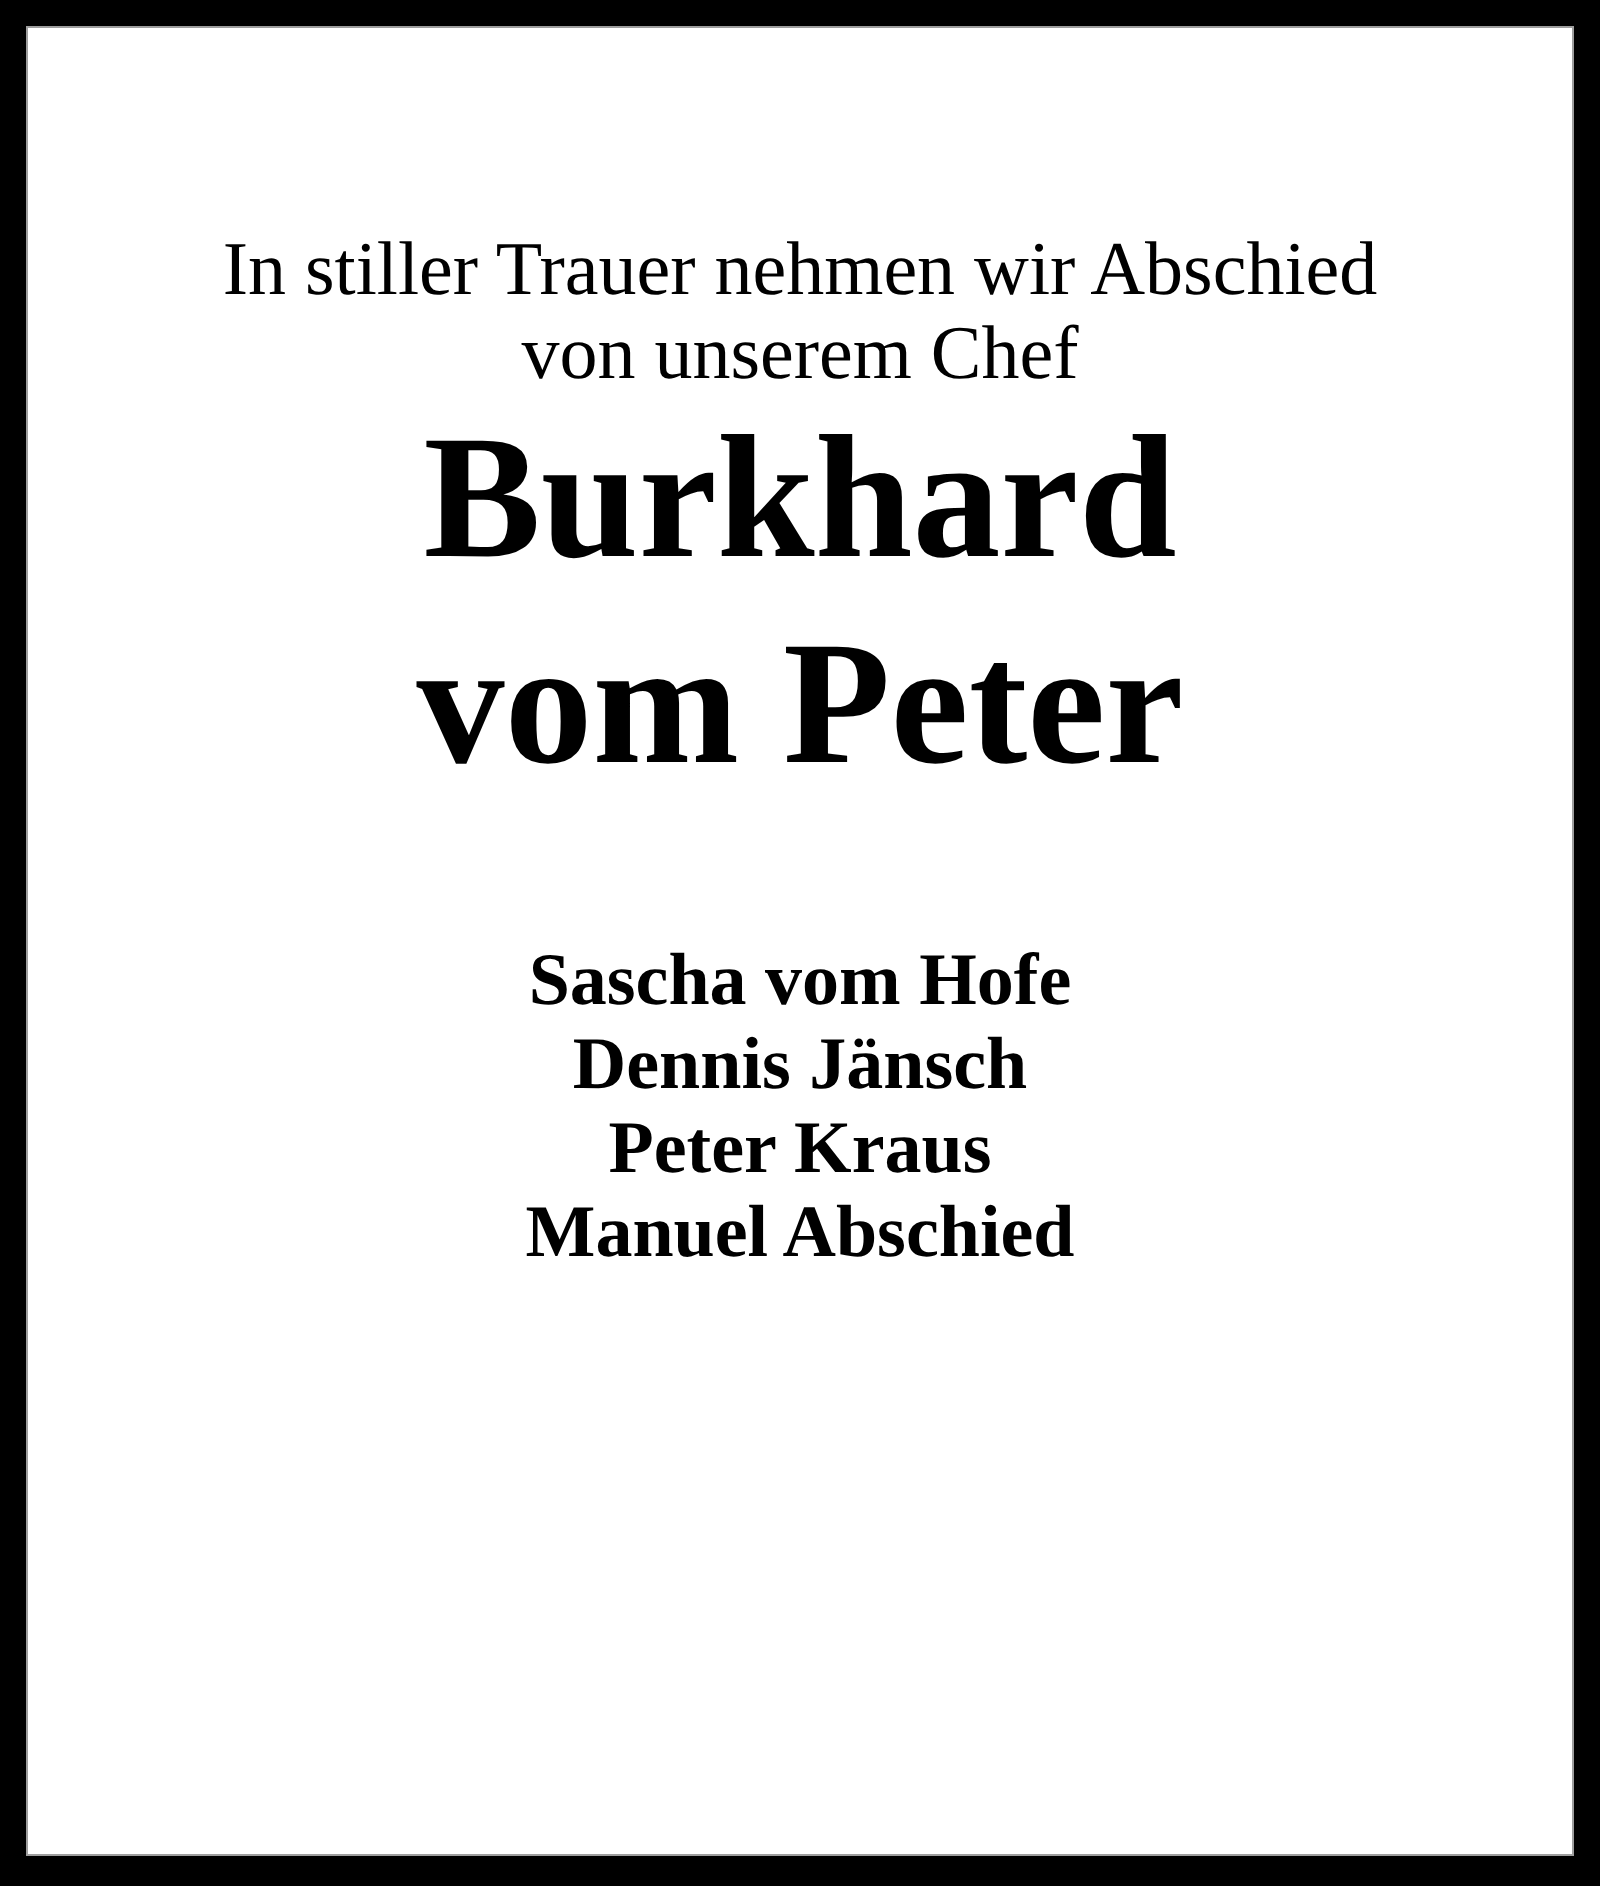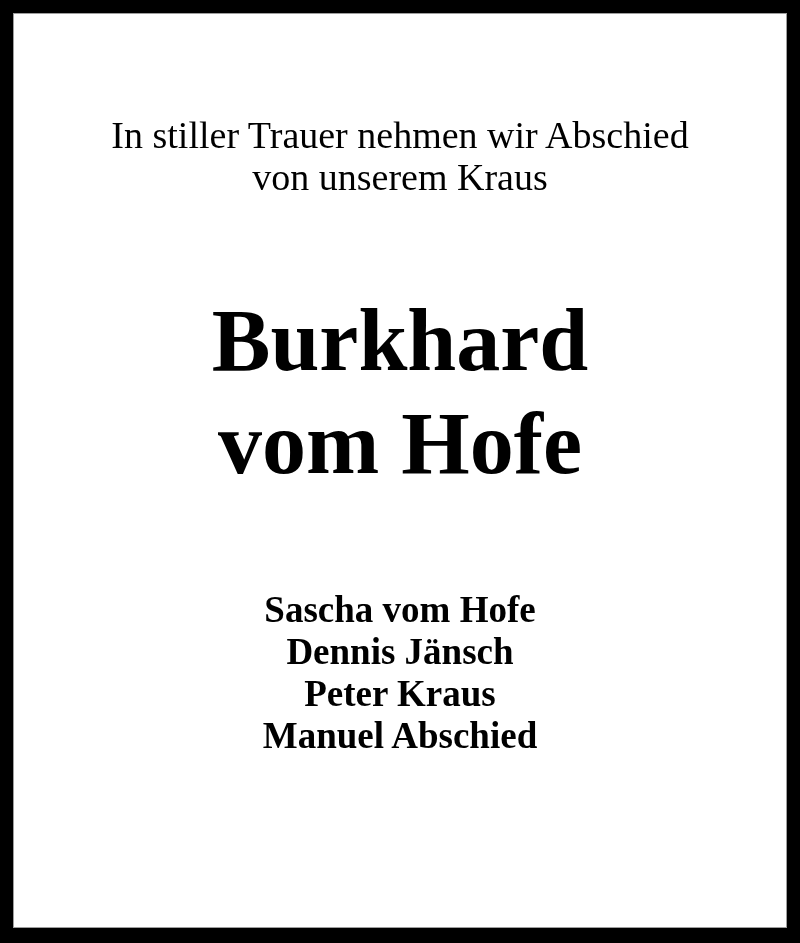--- a/index.html
+++ b/index.html
@@ -26,46 +26,45 @@
     color: var(--text);
     text-align: center;
   }
   .intro-block {
     margin-top: 101px;
     font-size: 38px;
     line-height: 42px;
     font-weight: 400;
   }
   .deceased-name-block {
-    margin-top: 91px;
     font-size: 88px;
     line-height: 103px;
     font-weight: 700;
   }
   .mourners-block {
-    margin-top: 94px;
+    margin-top: 66px;
     font-size: 37px;
     line-height: 42px;
     font-weight: 700;
   }
   .line { white-space: nowrap; }
 </style>
 </head>
 <body>
 
 <div class="notice-page">
 
   <div class="intro-block">
     <div class="line">In stiller Trauer nehmen wir Abschied</div>
-    <div class="line">von unserem Kraus</div>
+    <div class="line">von unserem Chef</div>
   </div>
 
   <div class="deceased-name-block">
     <div class="line">Burkhard</div>
-    <div class="line">vom Hofe</div>
+    <div class="line">vom Peter</div>
   </div>
 
   <div class="mourners-block">
     <div class="line">Sascha vom Hofe</div>
     <div class="line">Dennis Jänsch</div>
     <div class="line">Peter Kraus</div>
     <div class="line">Manuel Abschied</div>
   </div>
 
 </div>

